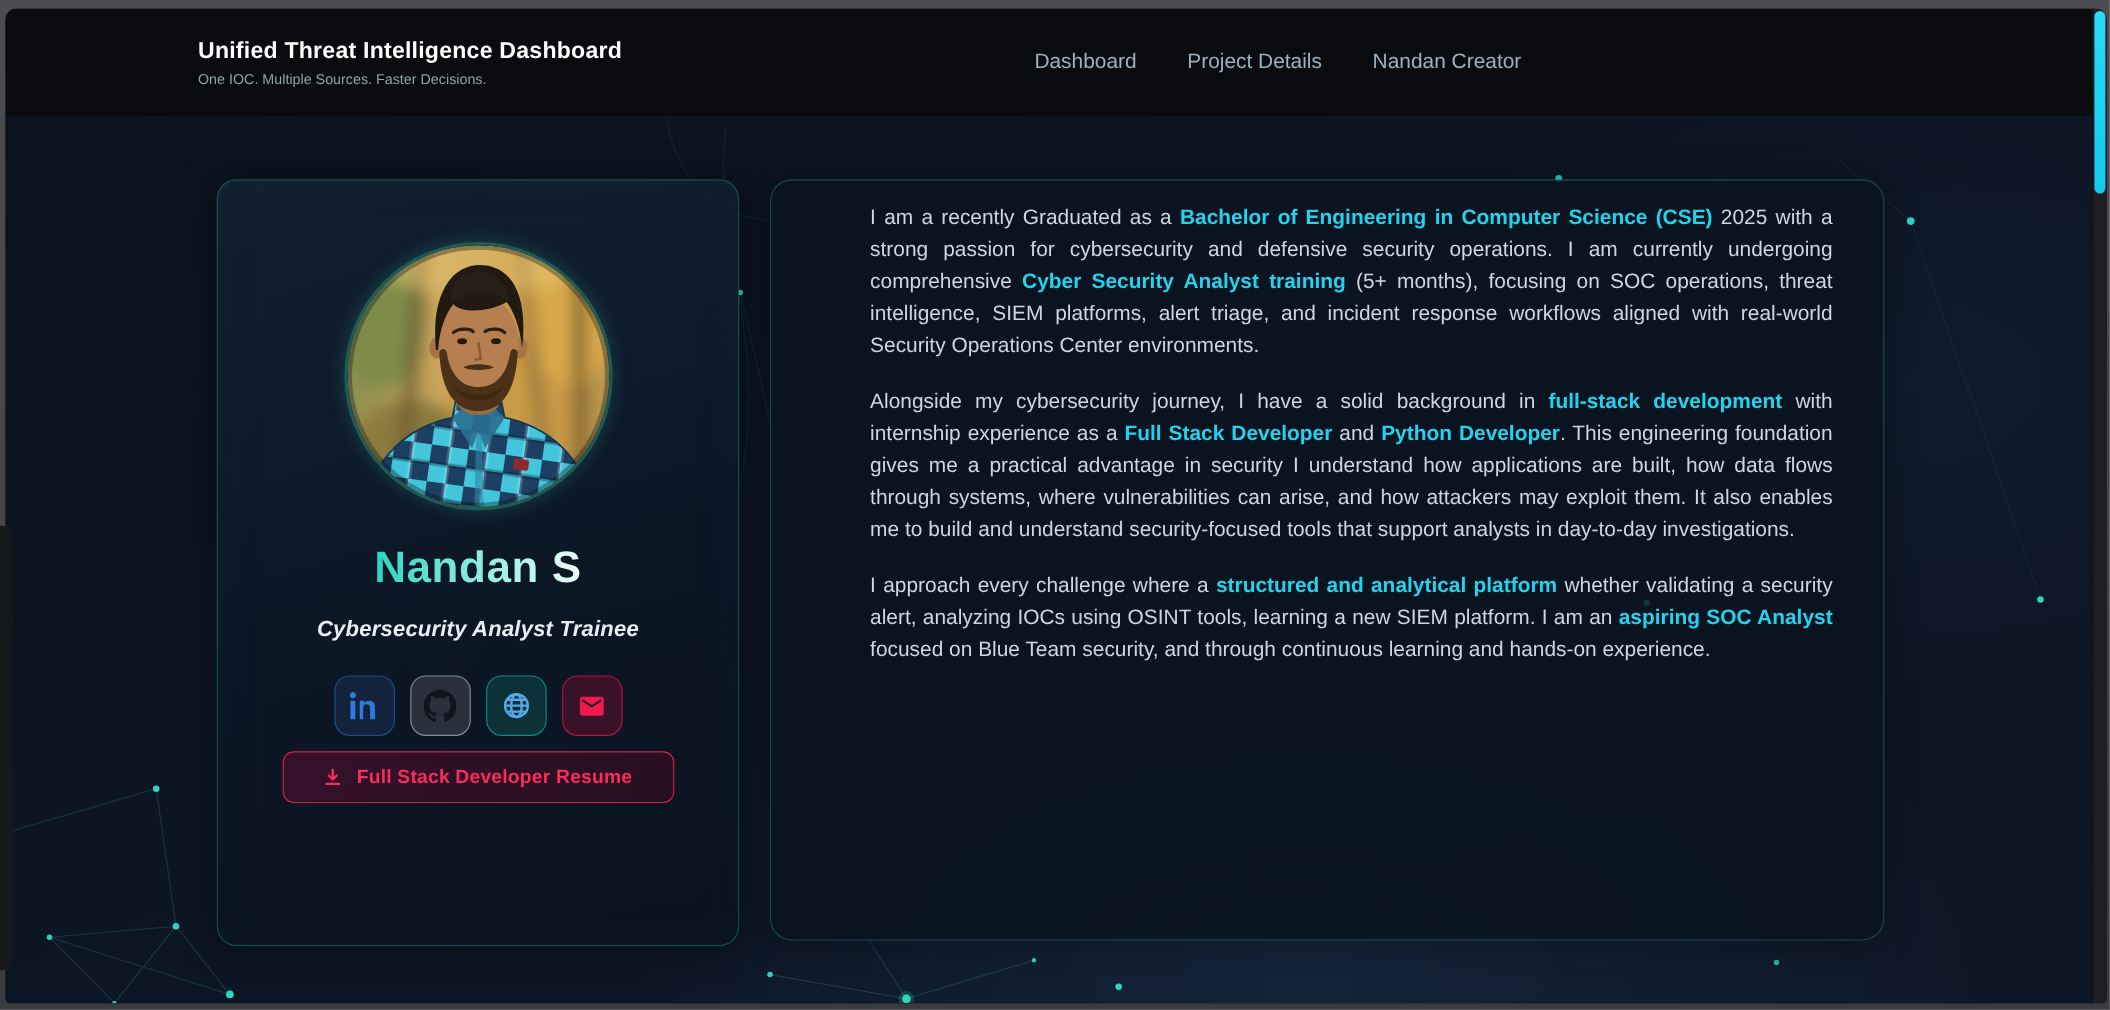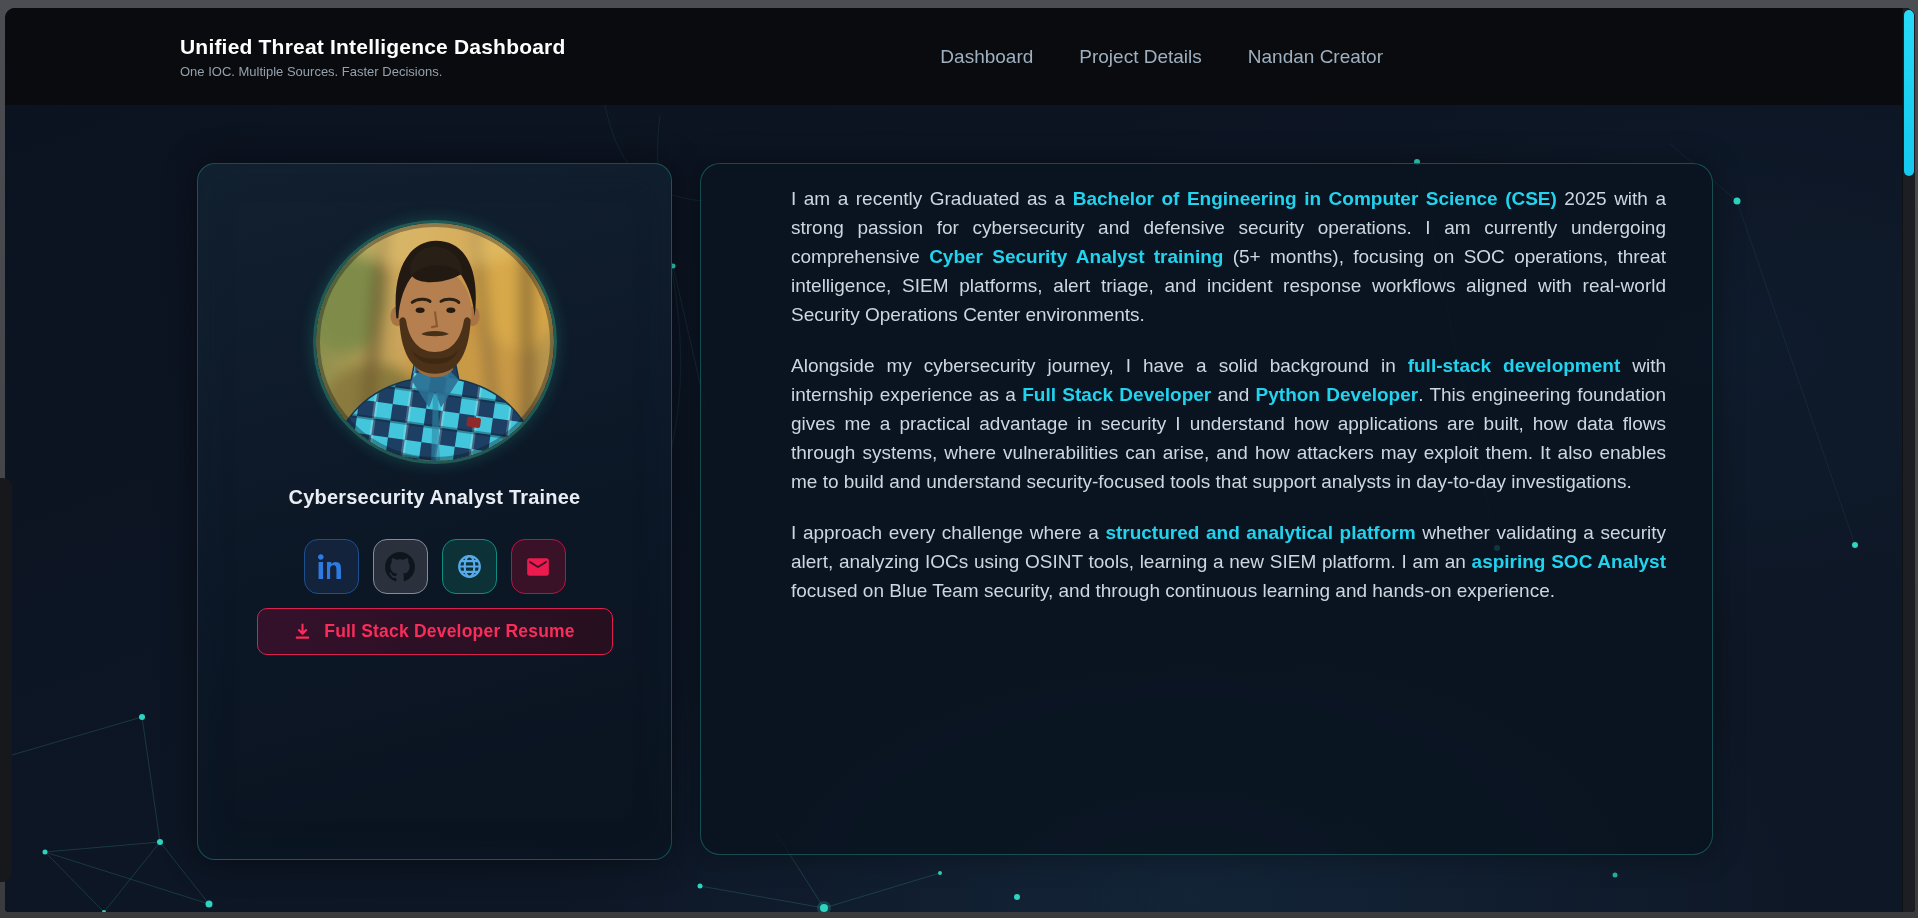--- a/index.html
+++ b/index.html
@@ -44,21 +44,21 @@
   .photo-ring {
     margin-top:56px; width:244px; height:244px; border-radius:50%;
     border:3px solid #1f5a54; box-shadow:0 0 16px rgba(45,212,191,0.22), inset 0 0 10px rgba(0,0,0,0.5);
     overflow:hidden; flex:none;
   }
   .name {
     margin-top:30px; font-size:40px; font-weight:800; letter-spacing:.5px;
     background:linear-gradient(90deg,#2dd4bf 0%, #7ee8d8 42%, #ecfffb 100%);
     -webkit-background-clip:text; background-clip:text; color:transparent;
   }
-  .role { margin-top:22px; font-size:20px; font-weight:700; color:#e9eef4; letter-spacing:.2px; }
+  .role { margin-top:22px; font-size:20px; font-weight:700; color:#e9eef4; letter-spacing:.2px;font-style:italic; }
   .socials { margin-top:30px; display:flex; gap:14px; }
   .social {
     width:55px; height:55px; border-radius:14px; display:flex; align-items:center; justify-content:center;
     cursor:pointer; text-decoration:none;
   }
   .social.li  { background:#12233b; border:1.5px solid #1d4f8f; }
   .social.gh  { background:#2a313d; border:1.5px solid #858c98; }
   .social.gl  { background:#0c3137; border:1.5px solid #0e8c80; }
   .social.ml  { background:#3a1228; border:1.5px solid #bb1243; }
   .btn {
@@ -201,20 +201,21 @@
               <path d="M126,79 C130,76 140,76 144,80" stroke="#2c2012" stroke-width="3" fill="none" stroke-linecap="round"></path>
               <path d="M120,90 L122,104 L117,105" stroke="#8a5a30" stroke-width="2.2" fill="none" stroke-linecap="round"></path>
               <path d="M81,96 C76,44 96,18 121,18 C148,18 166,42 160,94 C158,72 150,58 146,52 C128,62 104,62 97,54 C90,62 84,78 83,96 Z" fill="#221a12"></path>
               <path d="M96,54 C104,40 140,38 147,53 C150,44 140,24 120,24 C100,24 92,42 96,54 Z" fill="#282017"></path>
               <rect x="152" y="196" width="14" height="10" rx="2" fill="#8e2a2a" transform="rotate(8 159 201)"></rect>
             </g>
             <circle cx="120" cy="120" r="118" fill="none" stroke="rgba(8,20,30,0.35)" stroke-width="4"></circle>
           </svg>
         </div>
 
+        <h2 class="name">Nandan S</h2>
         <div class="role">Cybersecurity Analyst Trainee</div>
 
         <div class="socials">
           <a class="social li">
             <svg width="27" height="27" viewBox="0 0 24 24">
               <path fill="#2f7ae0" d="M4.98 3.5C4.98 4.88 3.87 6 2.5 6S.02 4.88.02 3.5 1.13 1 2.5 1s2.48 1.12 2.48 2.5zM.5 8h4v15h-4V8zm7.5 0h3.8v2.05h.05c.53-1 1.83-2.05 3.77-2.05 4.03 0 4.78 2.65 4.78 6.1V23h-4v-7.9c0-1.88-.03-4.3-2.62-4.3-2.62 0-3.02 2.05-3.02 4.16V23H8V8z"></path>
             </svg>
           </a>
           <a class="social gh">
             <svg width="30" height="30" viewBox="0 0 24 24">

